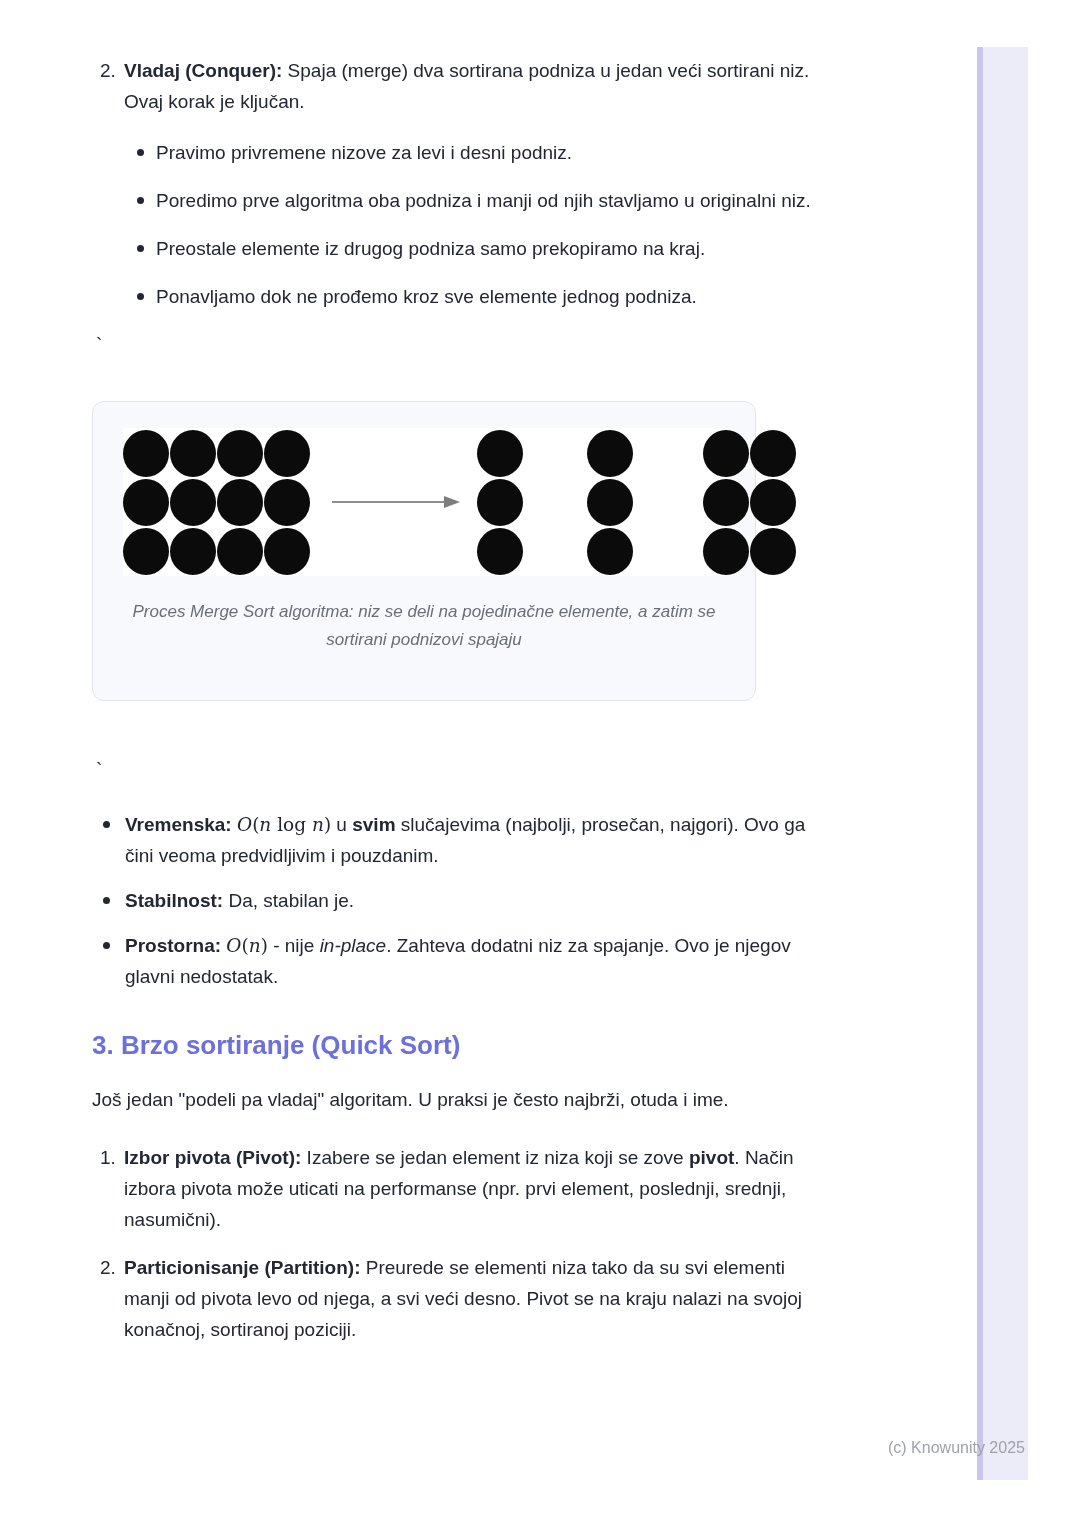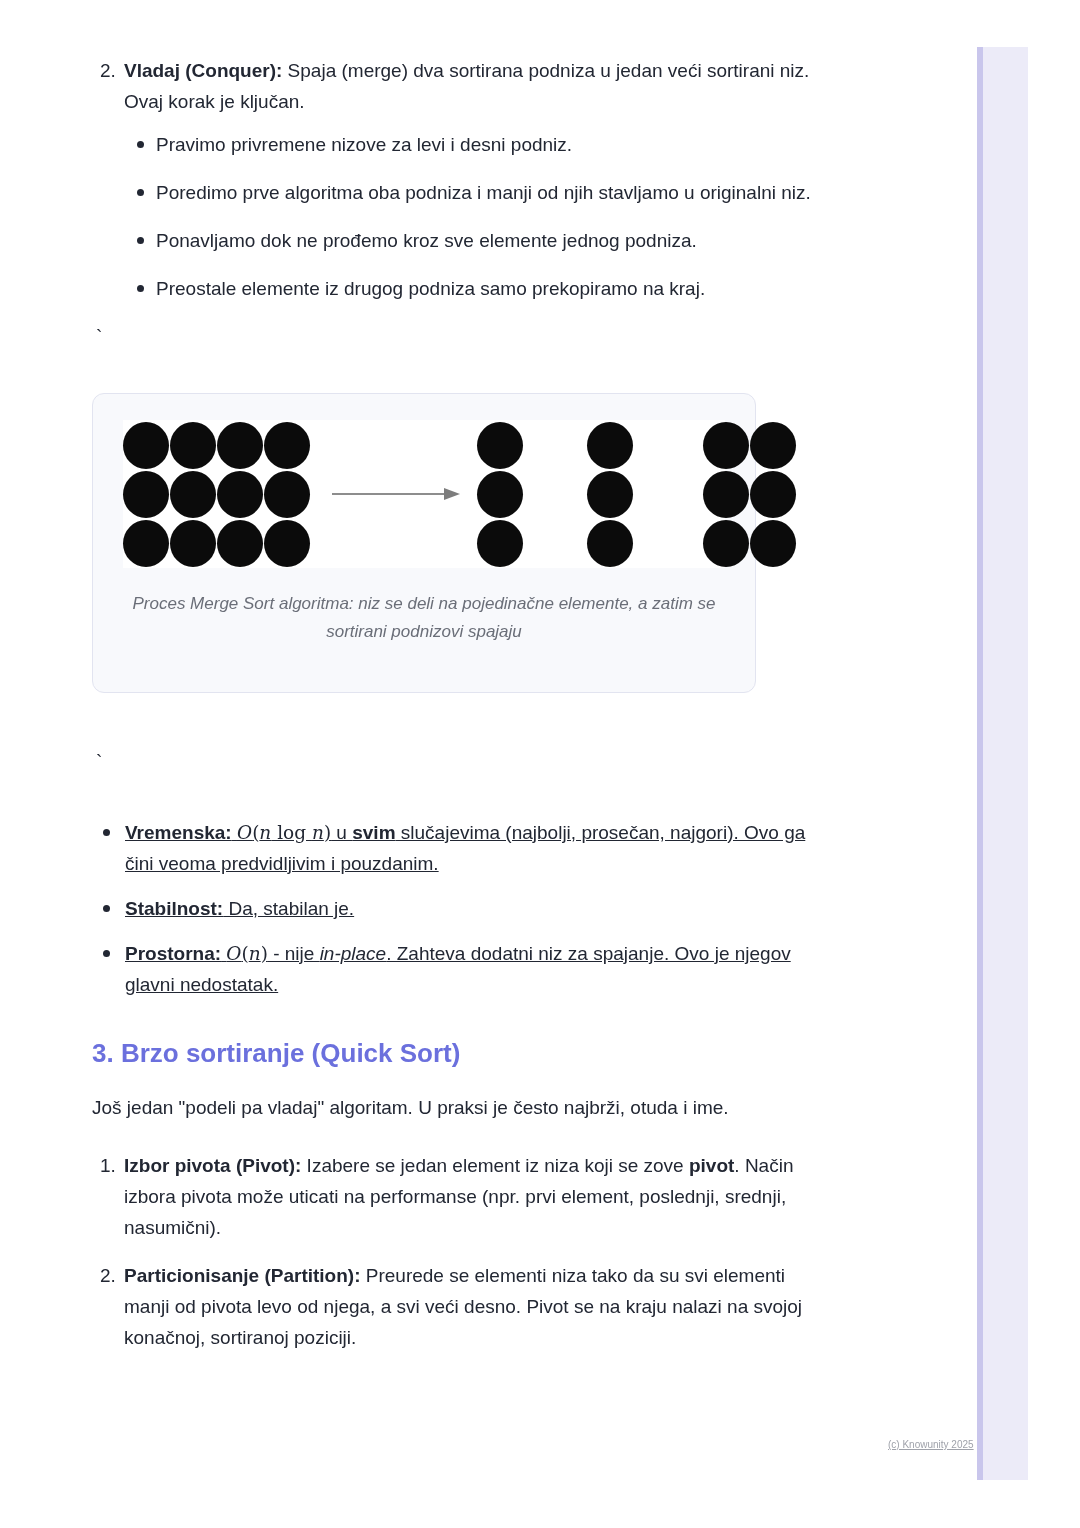--- a/index.html
+++ b/index.html
@@ -19,36 +19,36 @@
     font-family:"Liberation Sans","DejaVu Sans",sans-serif;color:var(--ink);
   }
   .page{position:absolute;inset:0;}
   
   .scrollbar{
     position:absolute;left:977px;top:47px;height:1433px;width:45px;
     background:var(--bar-fill);border-left:6px solid var(--bar-edge);z-index:1;
   }
   .footer{
     position:absolute;left:888px;top:1439px;z-index:2;
-    font-size:10px;color:var(--footer);white-space:nowrap;text-decoration:underline;
+    font-size:16px;color:var(--footer);white-space:nowrap;
   }
   .content{position:absolute;left:92px;top:0;width:734px;padding-top:55px;z-index:2;}
   .body-text{font-size:19px;line-height:31px;}
   .b{font-weight:700;}
   .i{font-style:italic;}
   .m{font-family:"DejaVu Serif","Liberation Serif",serif;font-size:18.5px;}
   
   .oli{display:flex;align-items:flex-start;}
   .oli .num{flex:0 0 32px;padding-left:8px;box-sizing:border-box;}
   
   ul.bullets{list-style:none;margin:0;padding:0;}
   ul.bullets li{position:relative;margin-bottom:17px;}
-  ul.bullets.nested{margin-top:12px;}
+  ul.bullets.nested{margin-top:20px;}
   ul.bullets.nested li{padding-left:64px;}
-  ul.bullets.top{margin-top:40px;text-decoration:underline;}
+  ul.bullets.top{margin-top:24px;}
   ul.bullets.top li{padding-left:33px;margin-bottom:14px;}
   ul.bullets li .dot{
     position:absolute;top:12px;width:7px;height:7px;border-radius:50%;background:var(--ink);
   }
   ul.bullets.nested li .dot{left:45px;}
   ul.bullets.top li .dot{left:11px;}
   
   .stray{font-size:19px;line-height:31px;padding-left:4px;}
   .stray.first{margin-top:14px;}
   .stray.second{margin-top:53px;}
@@ -104,25 +104,25 @@
       <li>
           <span class="dot"></span>
           <div><span>Pravimo privremene nizove za levi i desni podniz.</span></div>
         </li>
       <li>
           <span class="dot"></span>
           <div><span>Poredimo prve algoritma oba podniza i manji od njih stavljamo u originalni niz.</span></div>
         </li>
       <li>
           <span class="dot"></span>
+          <div><span>Preostale elemente iz drugog podniza samo prekopiramo na kraj.</span></div>
+        </li>
+      <li>
+          <span class="dot"></span>
           <div><span>Ponavljamo dok ne prođemo kroz sve elemente jednog podniza.</span></div>
-        </li>
-      <li>
-          <span class="dot"></span>
-          <div><span>Preostale elemente iz drugog podniza samo prekopiramo na kraj.</span></div>
         </li>
     </ul>
 
     <div class="stray first">`</div>
 
     <figure class="card">
       <div class="diagram">
         <div class="dots" style="grid-template-columns: repeat(4, 46px);">
             <span class="dot-circle"></span>
             <span class="dot-circle"></span>

